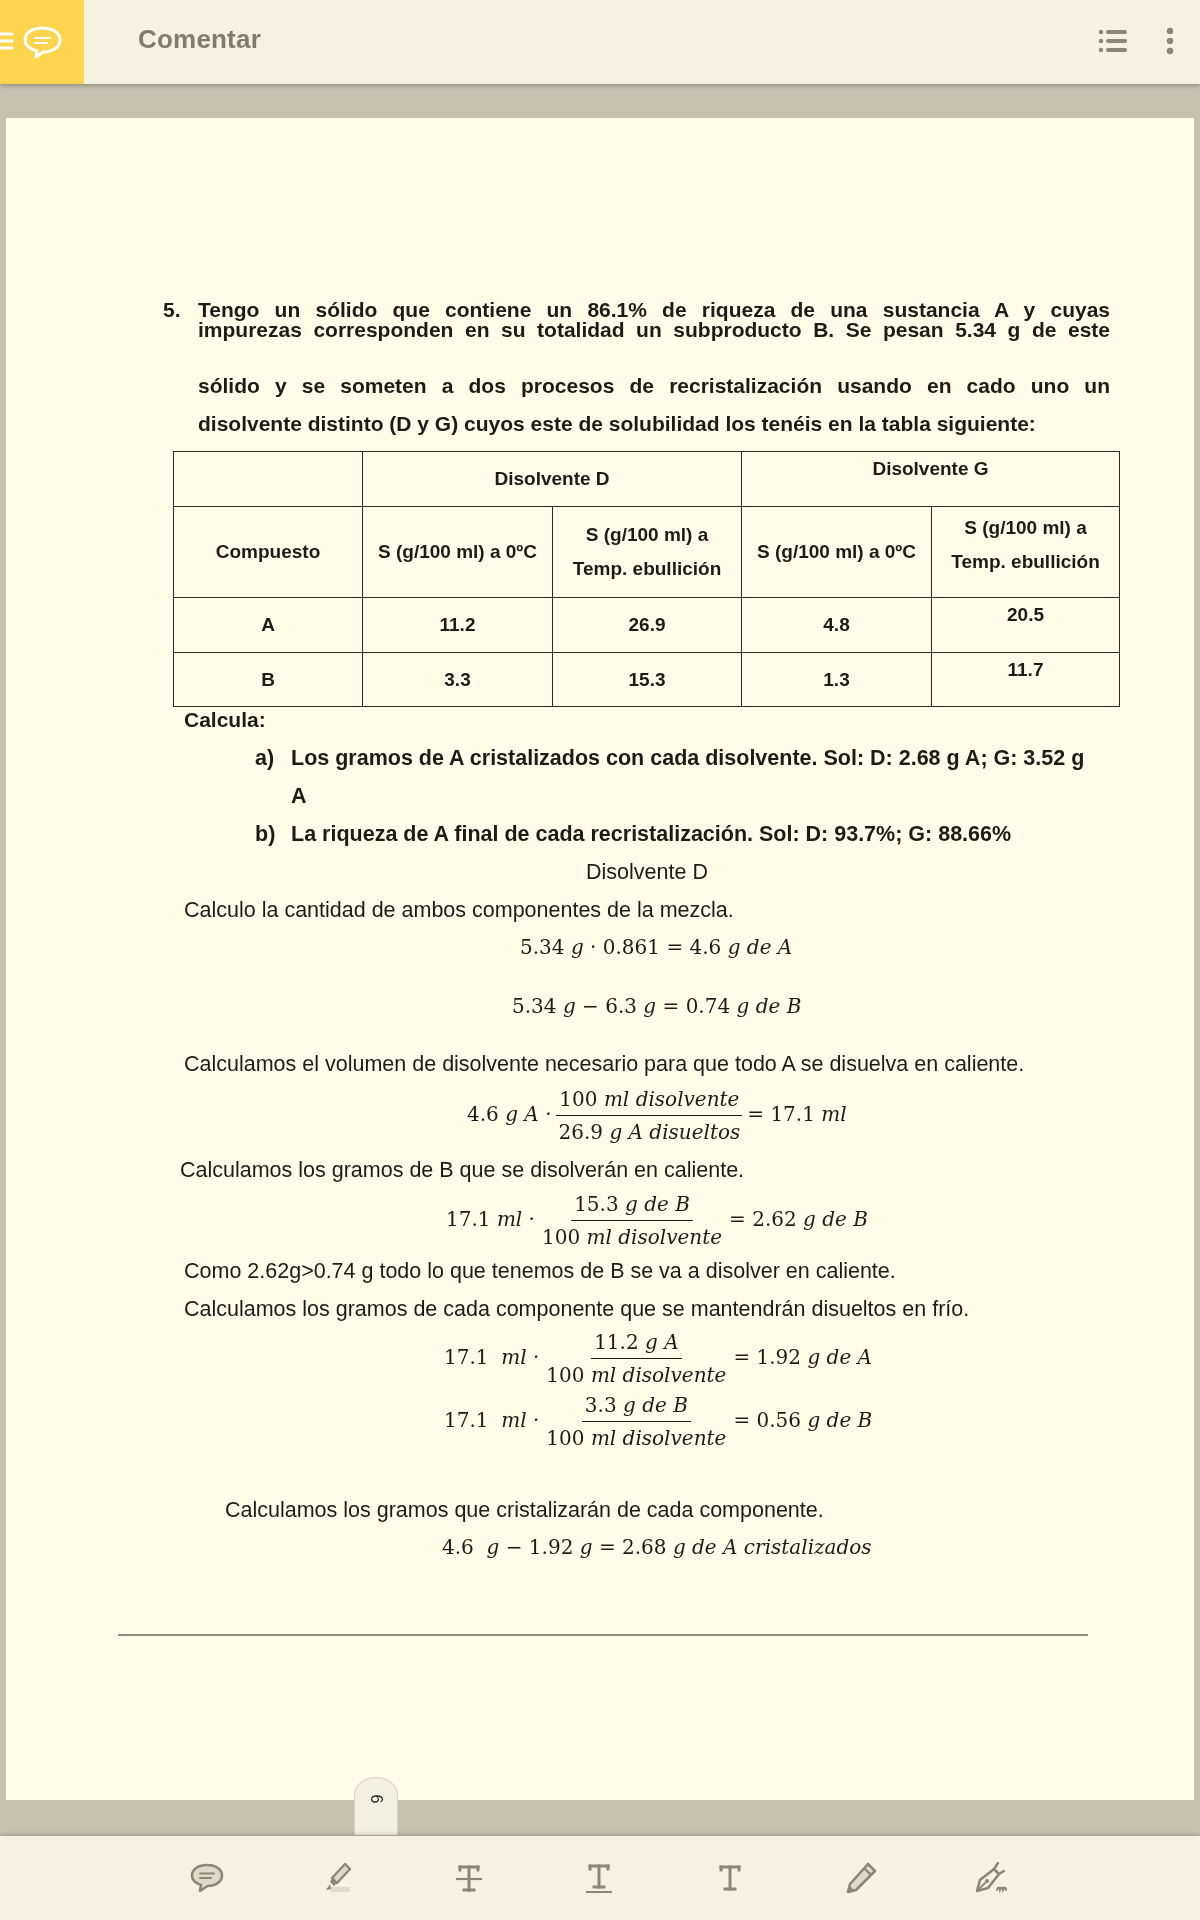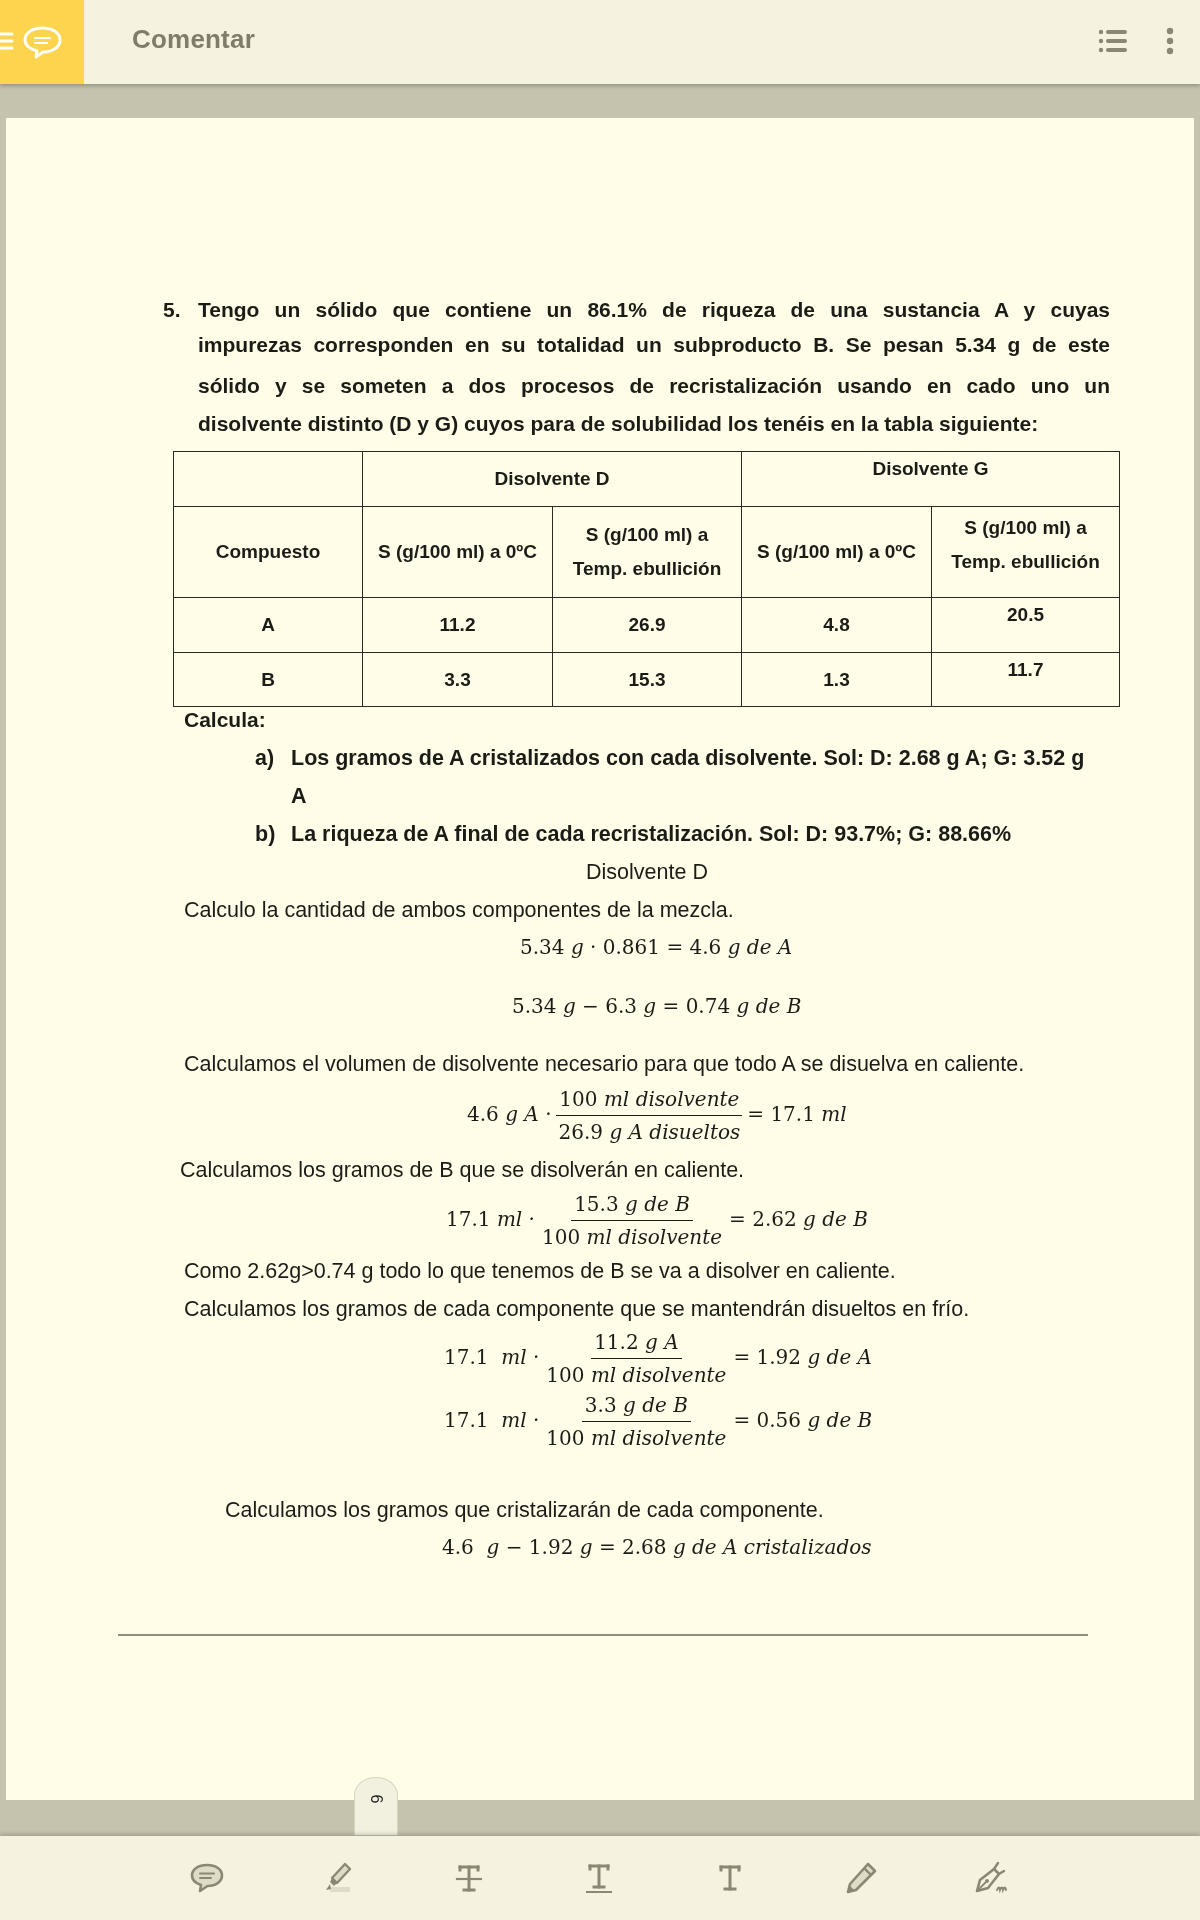--- a/index.html
+++ b/index.html
@@ -1,21 +1,21 @@
 <!DOCTYPE html>
 <html><head>
 <meta charset="utf-8">
 <style>
   html, body { margin:0; padding:0; }
   body { width:1200px; height:1920px; position:relative; overflow:hidden; background:#c5c3ae; font-family:"Liberation Sans", sans-serif; }
   .abs { position:absolute; }
   
   #header { left:0; top:0; width:1200px; height:84px; background:#f5f3e0; box-shadow:0 2px 4px rgba(0,0,0,0.25); z-index:5; }
   #yellow-block { left:0; top:0; width:84px; height:84px; background:#fcd44e; }
-  #app-title { left:132px; top:24px; font-size:26px; color:#7f7d6a; font-weight:bold; letter-spacing:0.2px; }
+  #app-title { left:138px; top:24px; font-size:26px; color:#7f7d6a; font-weight:bold; letter-spacing:0.2px; }
   #list-icon { left:1098px; top:28px; width:30px; height:26px; }
   #kebab-icon { left:1160px; top:26px; width:20px; height:32px; }
   
   #page { left:6px; top:118px; width:1188px; height:1682px; background:#fffde8; }
   .doc { color:#1c1c17; }
   .q-num { left:163px; top:298px; font-size:21px; font-weight:bold; }
   .q-line { left:198px; width:912px; font-size:21px; font-weight:bold; text-align:justify; text-align-last:justify; white-space:nowrap; }
   .q-line.last { text-align-last:left; }
   
   #sol-table { left:173px; top:451px; width:947px; height:255px; }
@@ -76,23 +76,23 @@
         </g>
     </svg>
   </div>
 </div>
 
 <div id="page" class="abs"></div>
 
 <div class="abs doc" style="left:0;top:0;width:1200px;height:1800px;">
   <div class="abs doc q-num">5.</div>
   <div class="abs doc q-line" style="top:298px">Tengo un sólido que contiene un 86.1% de riqueza de una sustancia A y cuyas</div>
-  <div class="abs doc q-line" style="top:333px">impurezas corresponden en su totalidad un subproducto B. Se pesan 5.34 g de este</div>
+  <div class="abs doc q-line" style="top:318px">impurezas corresponden en su totalidad un subproducto B. Se pesan 5.34 g de este</div>
   <div class="abs doc q-line" style="top:374px">sólido y se someten a dos procesos de recristalización usando en cado uno un</div>
-  <div class="abs doc q-line last" style="top:412px;text-align:left;">disolvente distinto (D y G) cuyos para de solubilidad los tenéis en la tabla siguiente:</div>
+  <div class="abs doc q-line last" style="top:412px;text-align:left;">disolvente distinto (D y G) cuyos este de solubilidad los tenéis en la tabla siguiente:</div>
 
   <div id="sol-table" class="abs">
 
     <div class="cell" style="left:0;top:0;width:190px;height:56px;"></div>
     <div class="cell" style="left:189px;top:0;width:380px;height:56px;">Disolvente D</div>
     <div class="cell top" style="left:568px;top:0;width:379px;height:56px;padding-top:0;align-items:flex-start;">Disolvente G</div>
 
     <div class="cell" style="left:0;top:55px;width:190px;height:92px;">Compuesto</div>
     <div class="cell" style="left:189px;top:55px;width:191px;height:92px;">S (g/100 ml) a 0ºC</div>
     <div class="cell" style="left:379px;top:55px;width:190px;height:92px;flex-direction:column;">

